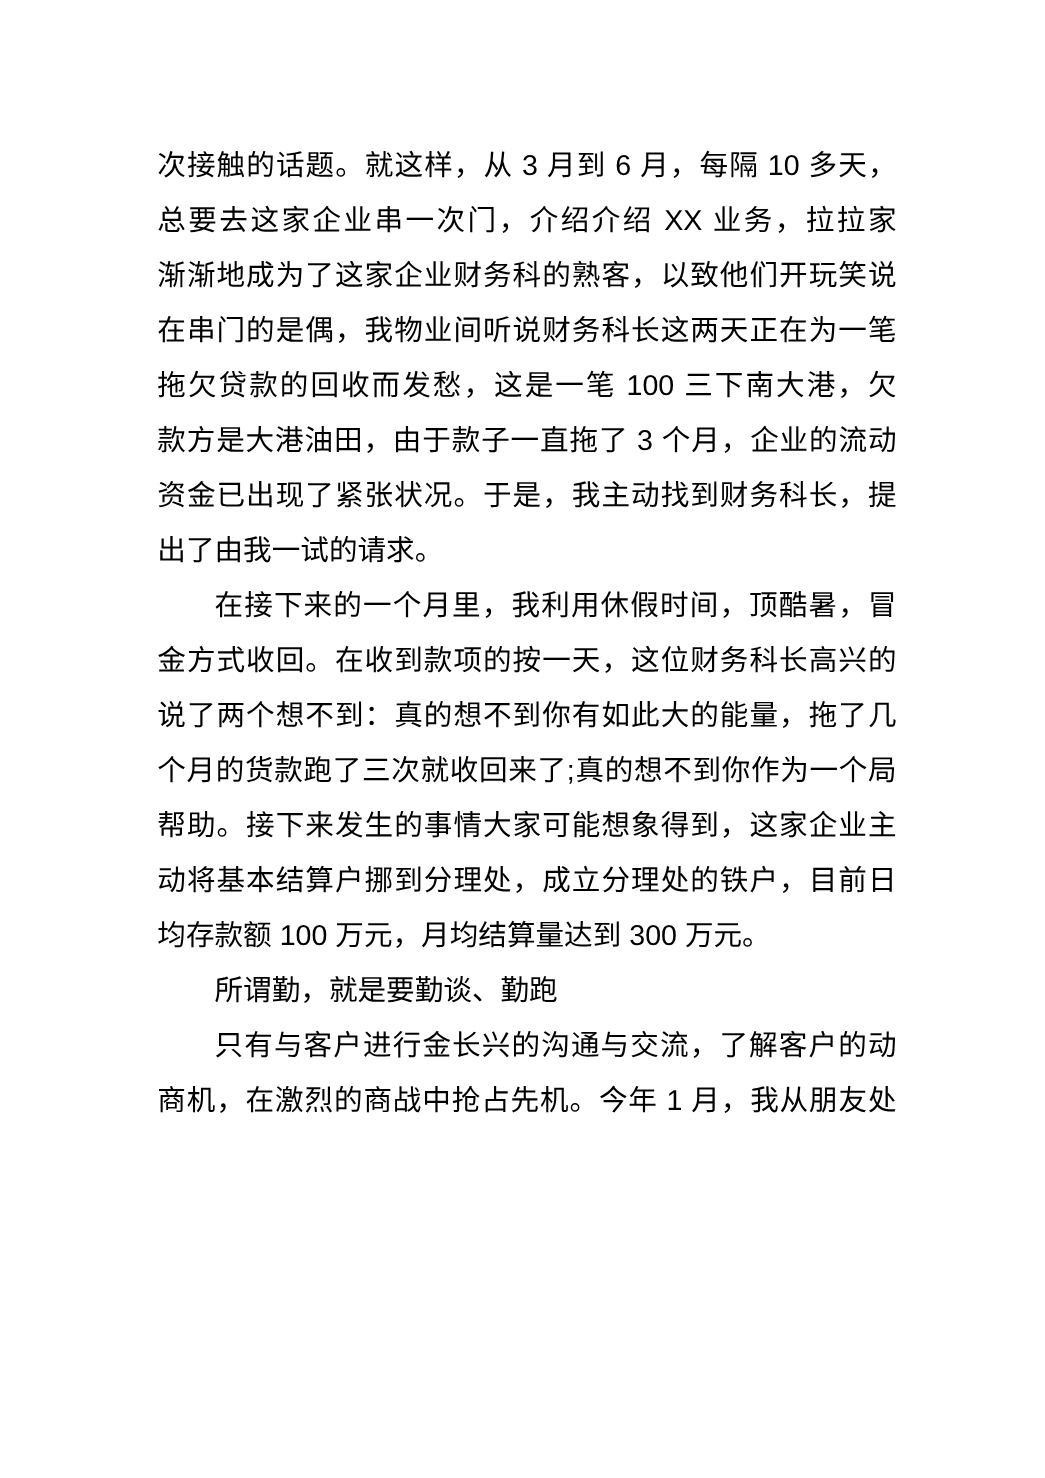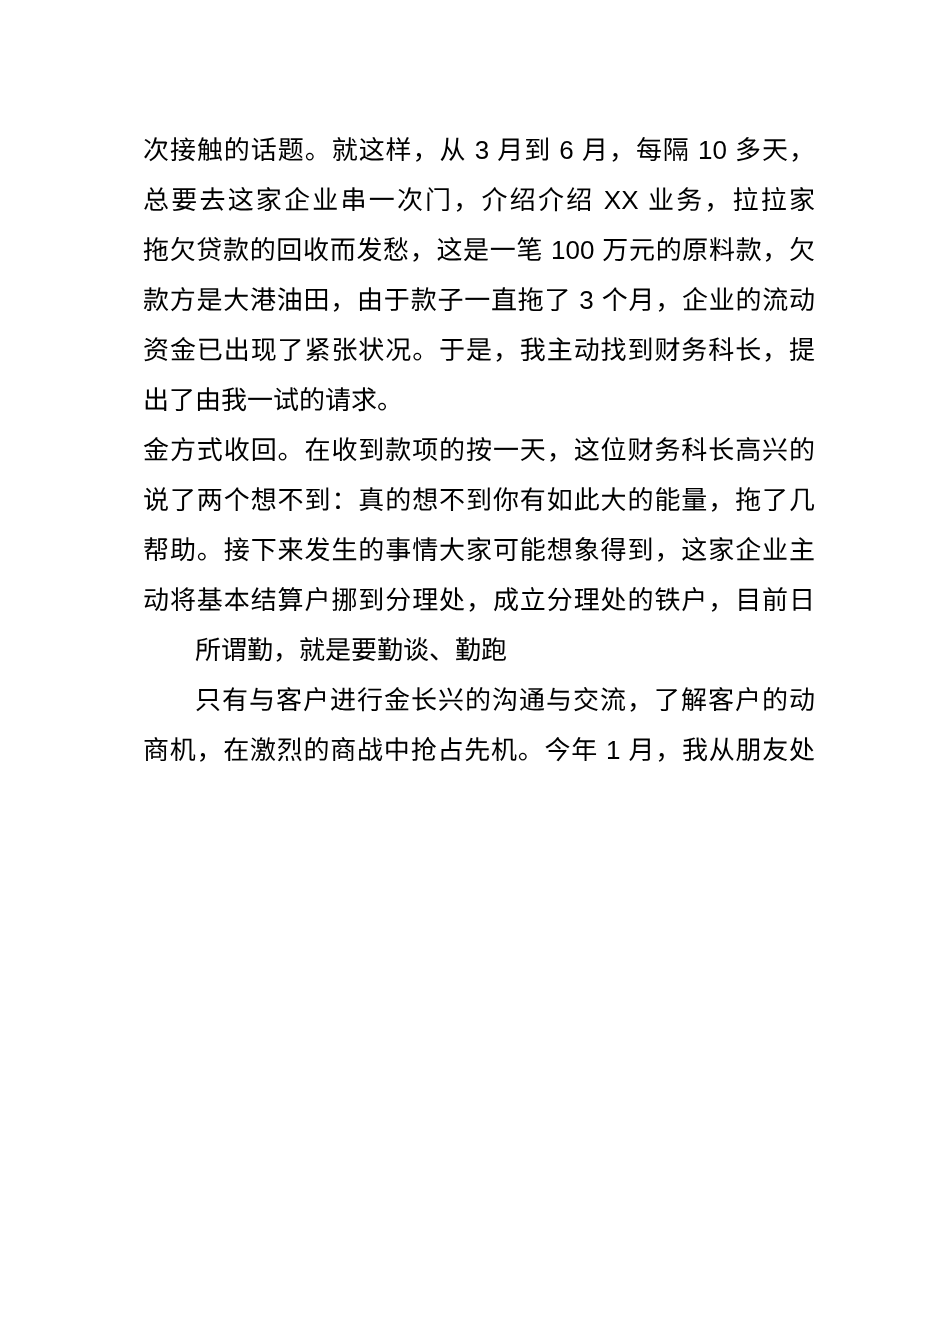--- a/index.html
+++ b/index.html
@@ -45,31 +45,36 @@
 </style>
 </head>
 <body>
 
 <div class="page">
   <div class="text-block">
 
     <div class="para">
       <div class="line">次接触的话题。就这样，从 3 月到 6 月，每隔 10 多天，我</div>
       <div class="line">总要去这家企业串一次门，介绍介绍 XX 业务，拉拉家常，</div>
-      <div class="line">拖欠贷款的回收而发愁，这是一笔 100 万元的原料款，欠</div>
+      <div class="line">渐渐地成为了这家企业财务科的熟客，以致他们开玩笑说</div>
+      <div class="line">在串门的是偶，我物业间听说财务科长这两天正在为一笔</div>
+      <div class="line">拖欠贷款的回收而发愁，这是一笔 100 三下南大港，欠</div>
       <div class="line">款方是大港油田，由于款子一直拖了 3 个月，企业的流动</div>
       <div class="line">资金已出现了紧张状况。于是，我主动找到财务科长，提</div>
       <div class="line end">出了由我一试的请求。</div>
     </div>
 
     <div class="para">
+      <div class="line indent">在接下来的一个月里，我利用休假时间，顶酷暑，冒</div>
       <div class="line">金方式收回。在收到款项的按一天，这位财务科长高兴的</div>
       <div class="line">说了两个想不到：真的想不到你有如此大的能量，拖了几</div>
+      <div class="line">个月的货款跑了三次就收回来了;真的想不到你作为一个局</div>
       <div class="line">帮助。接下来发生的事情大家可能想象得到，这家企业主</div>
       <div class="line">动将基本结算户挪到分理处，成立分理处的铁户，目前日</div>
+      <div class="line end">均存款额 100 万元，月均结算量达到 300 万元。</div>
     </div>
 
     <div class="para">
       <div class="line end indent">所谓勤，就是要勤谈、勤跑</div>
     </div>
 
     <div class="para">
       <div class="line indent">只有与客户进行金长兴的沟通与交流，了解客户的动</div>
       <div class="line">商机，在激烈的商战中抢占先机。今年 1 月，我从朋友处</div>
     </div>

